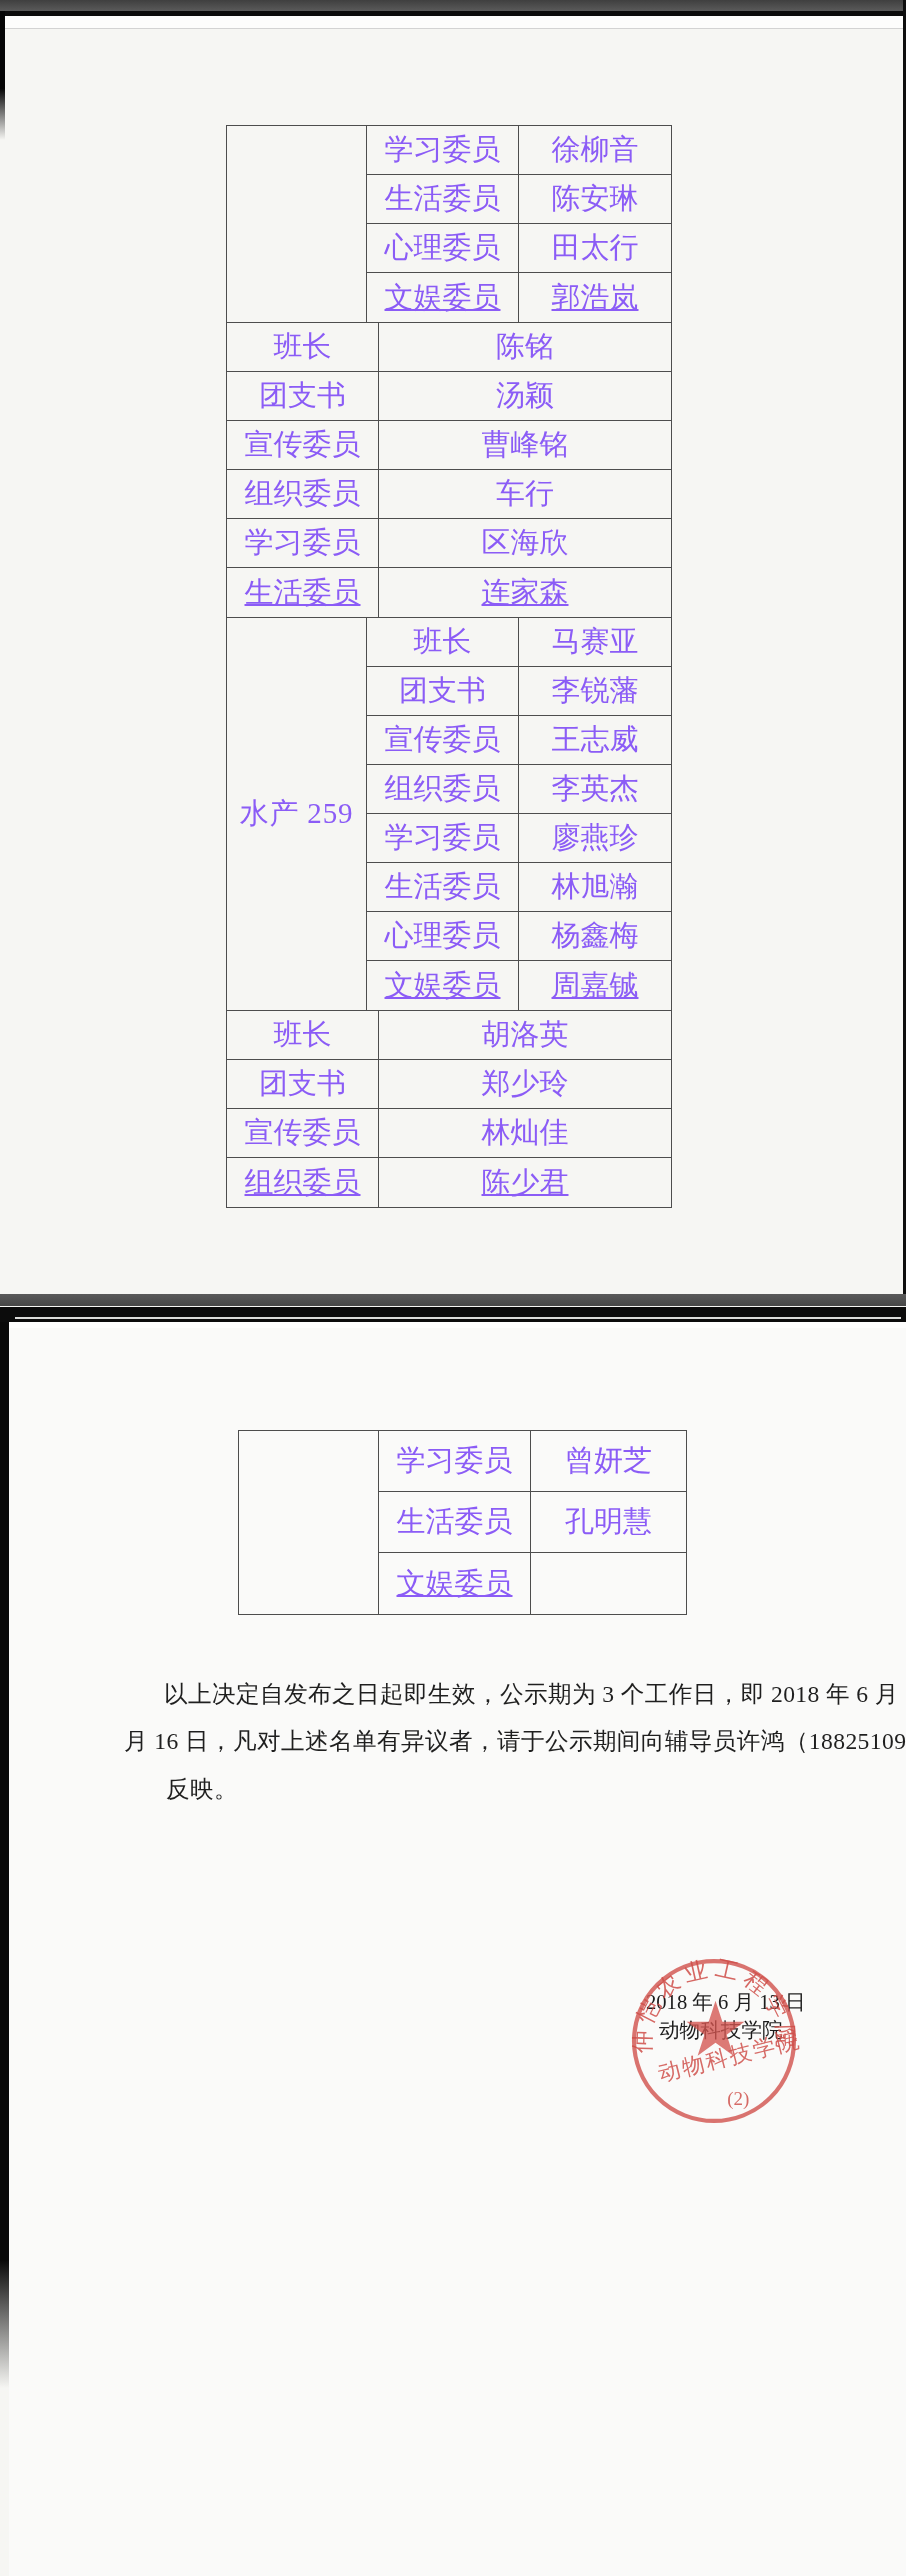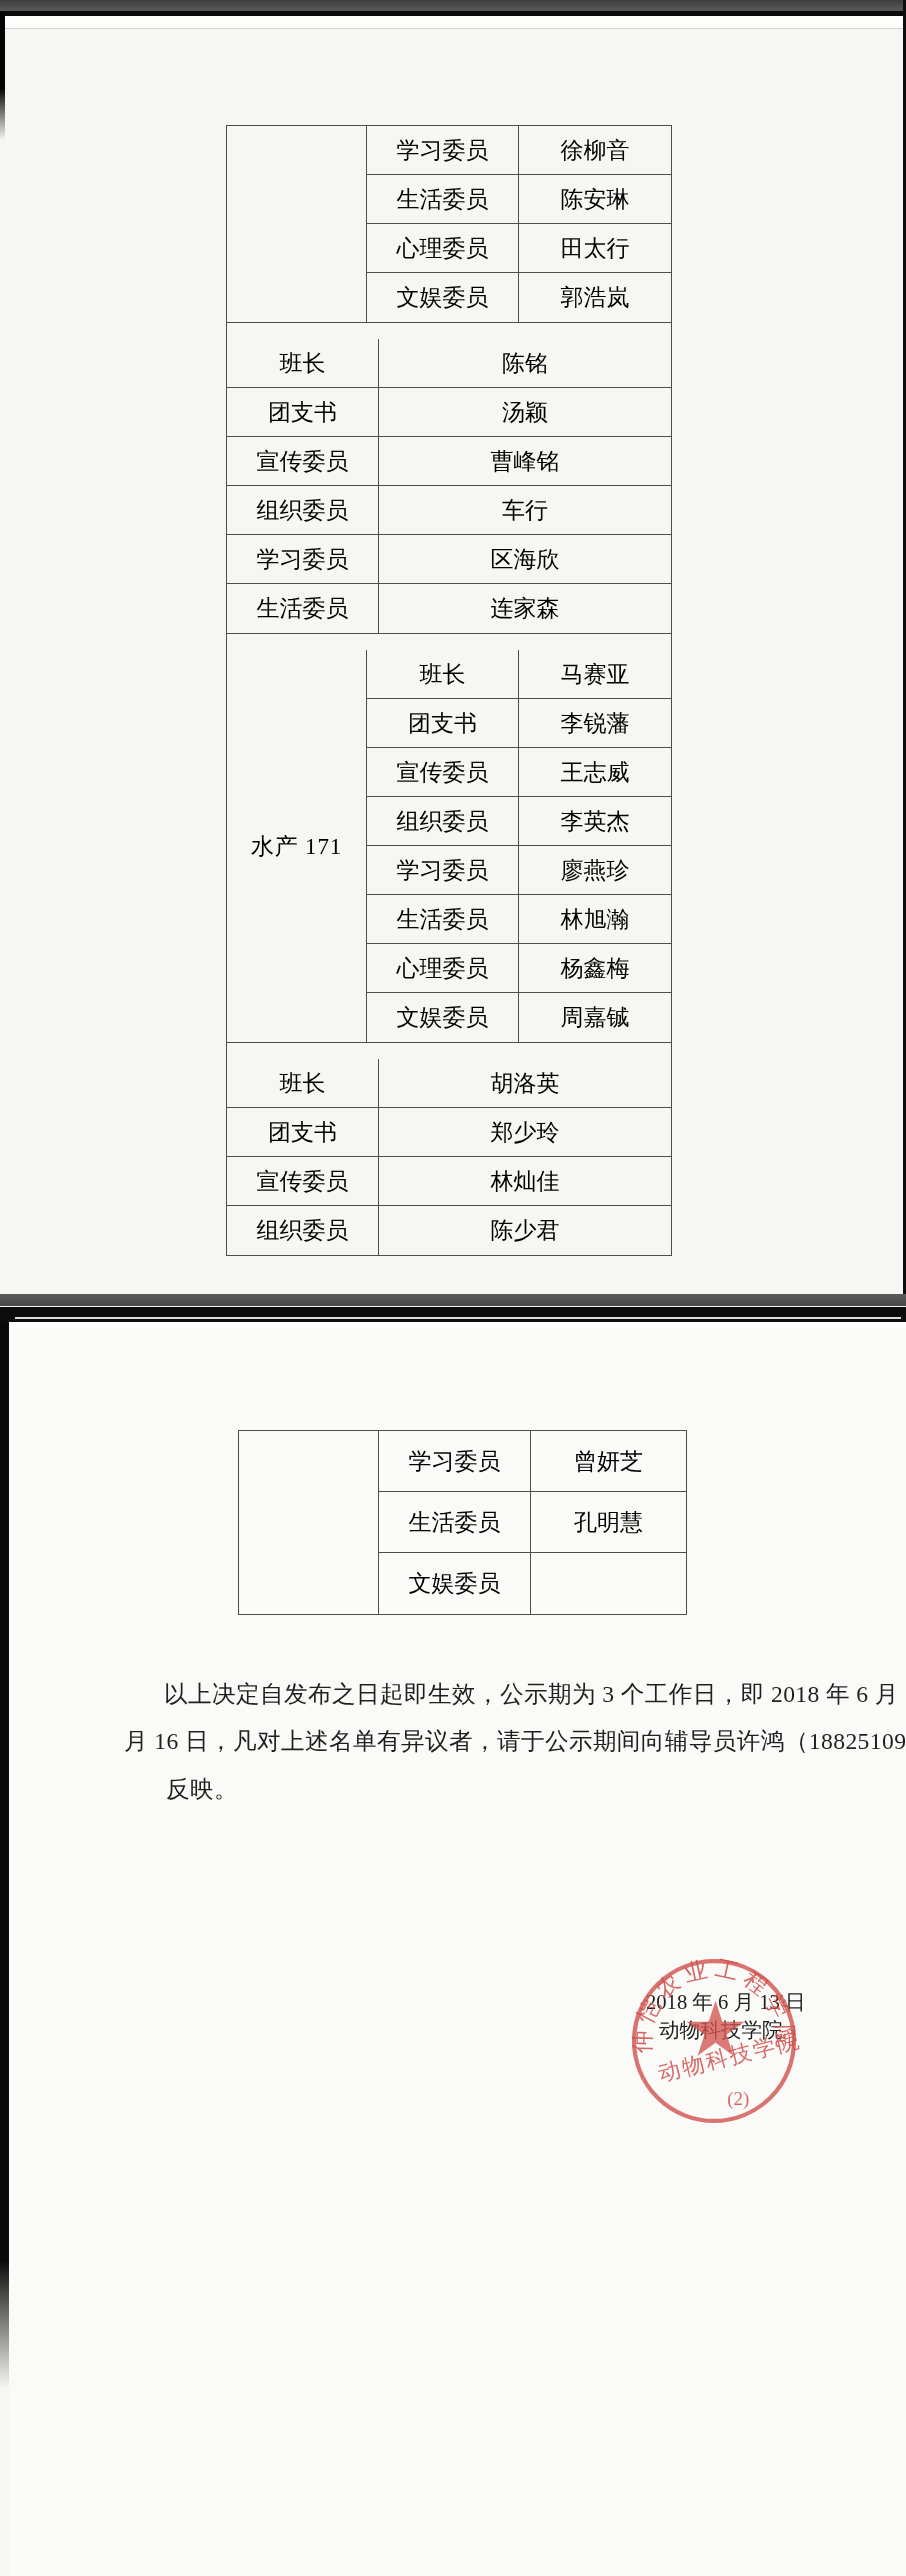--- a/index.html
+++ b/index.html
@@ -21,32 +21,32 @@
   #gap-black{left:0;top:1307px;width:906px;height:15.2px;background:#0c0c0c;}
   #gap-hairline{left:15.2px;top:1317px;width:886px;height:2.3px;background:#f2f3f1;opacity:.9;}
   #p2-paper{left:9.1px;top:1322px;width:897px;height:1254px;background:#fafaf9;}
   #p2-leftstrip{left:0;top:1322px;width:9.1px;height:1066px;background:linear-gradient(#090909 88%,rgba(9,9,9,0));}
   #p2-topedge{left:9.1px;top:1322px;width:897px;height:6.1px;background:#fefefe;}
 
   
   .doc-table{
     display:flex;flex-direction:column;
     border:1.5px solid #4d4d4d;box-sizing:border-box;
-    font-size:23px;color:#000000;gap:16px;
+    font-size:29px;color:#8b5cf6;
   }
   .table-group{display:flex;border-bottom:1.5px solid #4d4d4d;}
   .table-group:last-child{border-bottom:none;}
   .label-cell{
     display:flex;align-items:center;justify-content:center;
     border-right:1.5px solid #4d4d4d;box-sizing:border-box;
     letter-spacing:0.8px;flex:0 0 140px;
   }
   .rows-col{display:flex;flex-direction:column;flex:1;}
   .table-row{display:flex;height:var(--rh);box-sizing:border-box;border-bottom:1.5px solid #4d4d4d;}
-  .table-row:last-child{border-bottom:none;}
+  .table-row:last-child{border-bottom:none;text-decoration:underline;}
   .cell{display:flex;align-items:center;justify-content:center;box-sizing:border-box;}
   .role-cell{flex:0 0 152px;border-right:1.5px solid #4d4d4d;}
   .name-cell{flex:1;}
 
   #table1{left:226px;top:125px;width:446px;--rh:49px;}
   #table2{left:238px;top:1430px;width:449px;--rh:61px;}
 
   
   .para-line{
     white-space:nowrap;font-size:23.6px;color:#1f1f1f;line-height:30.5px;
@@ -117,21 +117,21 @@
             <div class="cell role-cell">学习委员</div>
             <div class="cell name-cell">区海欣</div>
           </div>
           <div class="table-row">
             <div class="cell role-cell">生活委员</div>
             <div class="cell name-cell">连家森</div>
           </div>
         </div>
       </div>
       <div class="table-group">
-        <div class="label-cell">水产 171</div>
+        <div class="label-cell">水产 259</div>
         <div class="rows-col">
           <div class="table-row">
             <div class="cell role-cell">班长</div>
             <div class="cell name-cell">马赛亚</div>
           </div>
           <div class="table-row">
             <div class="cell role-cell">团支书</div>
             <div class="cell name-cell">李锐藩</div>
           </div>
           <div class="table-row">

